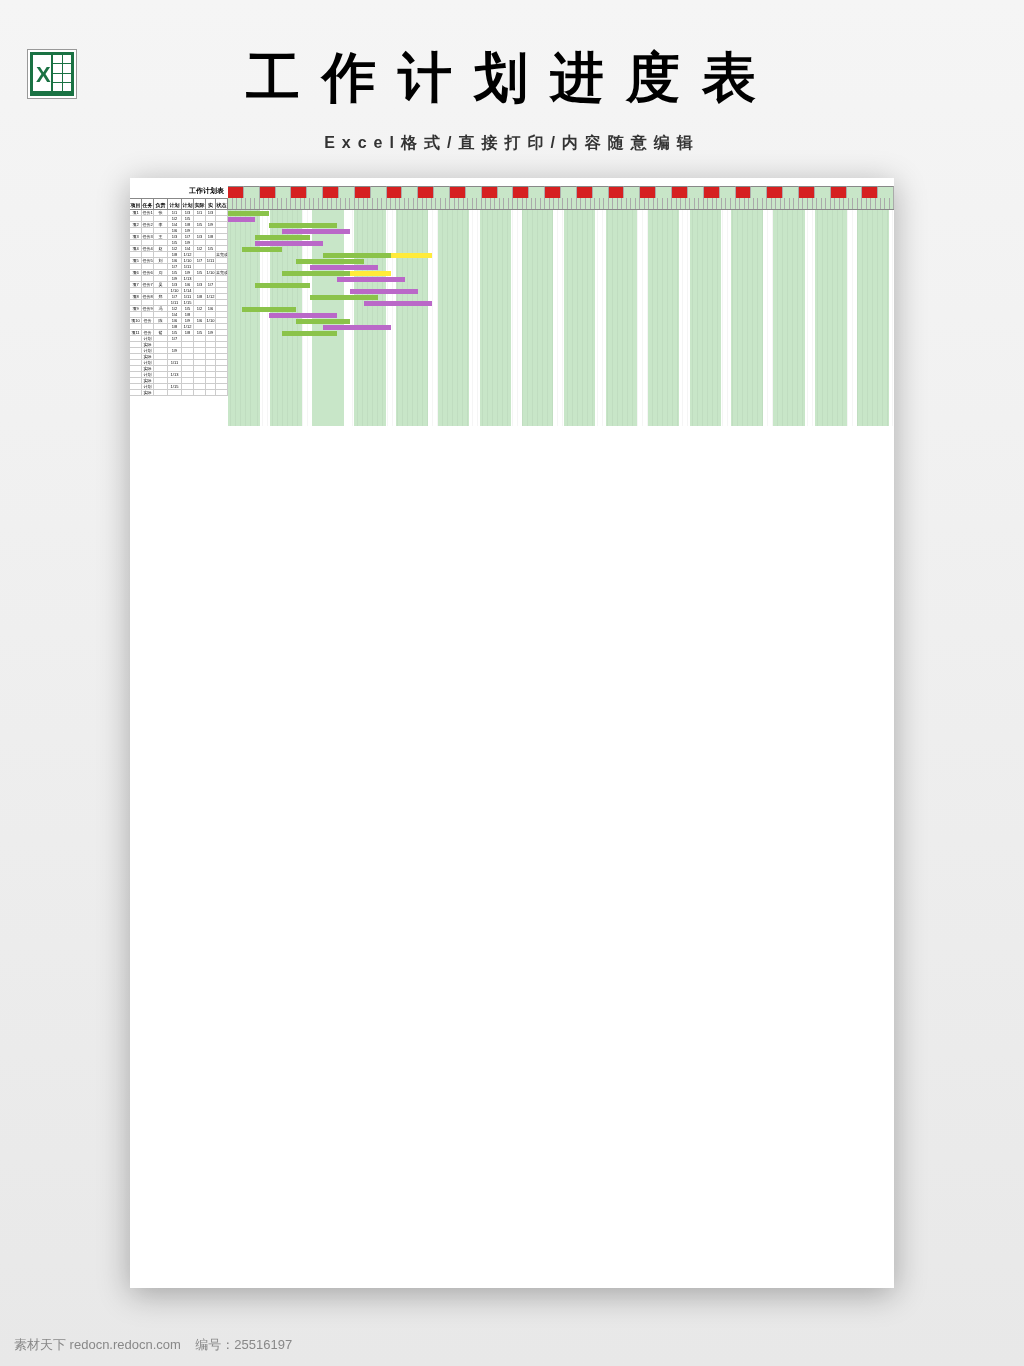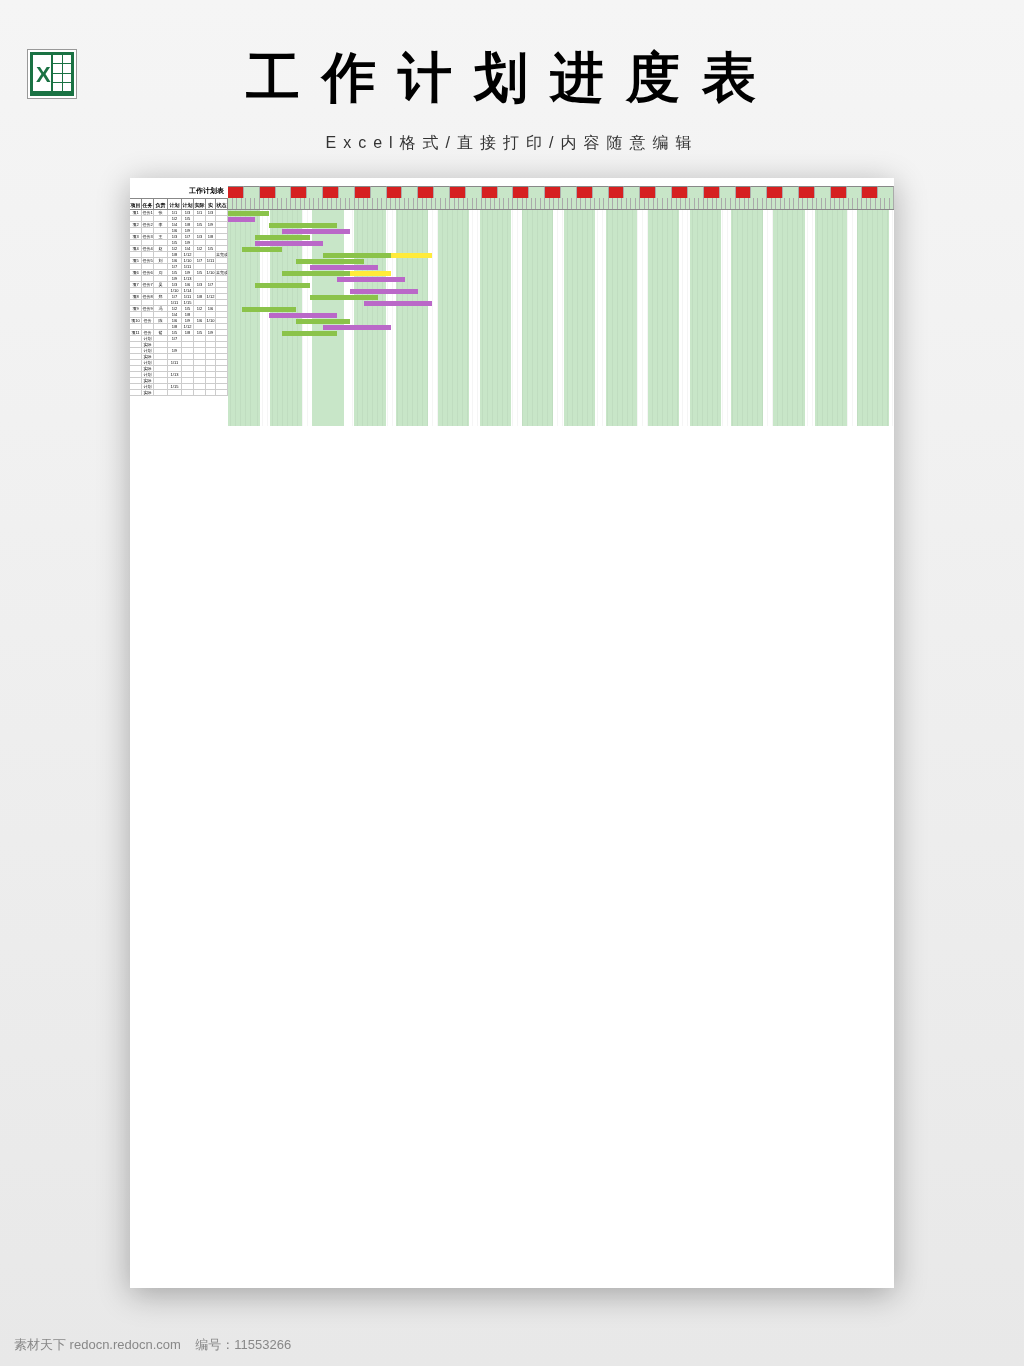--- a/index.html
+++ b/index.html
@@ -52,20 +52,21 @@
       letter-spacing: 22px;
       color: #000;
       padding-top: 42px;
     }
     .subtitle {
       text-align: center;
       font-size: 16px;
       letter-spacing: 7px;
       color: #333;
       margin-top: 18px;
+      font-weight: bold;
     }
     .page {
       position: absolute;
       top: 178px;
       left: 130px;
       width: 764px;
       height: 1110px;
       background: #fff;
       box-shadow: 0 6px 30px rgba(0,0,0,0.3);
     }
@@ -744,14 +745,14 @@
           <div class="bar actual" style="top: 115px; left: 14.2857%; width: 10.2041%;"></div>
           <div class="bar plan" style="top: 121px; left: 8.16327%; width: 8.16327%;"></div>
         </div>
     </div>
   </div>
 </div>
 
 <div class="watermark">
   <span>素材天下 redocn.redocn.com</span>
   &nbsp;&nbsp;
-  <span>编号：</span><span>11553266</span>
+  <span>编号：</span><span>25516197</span>
 </div>
 
 </body></html>

